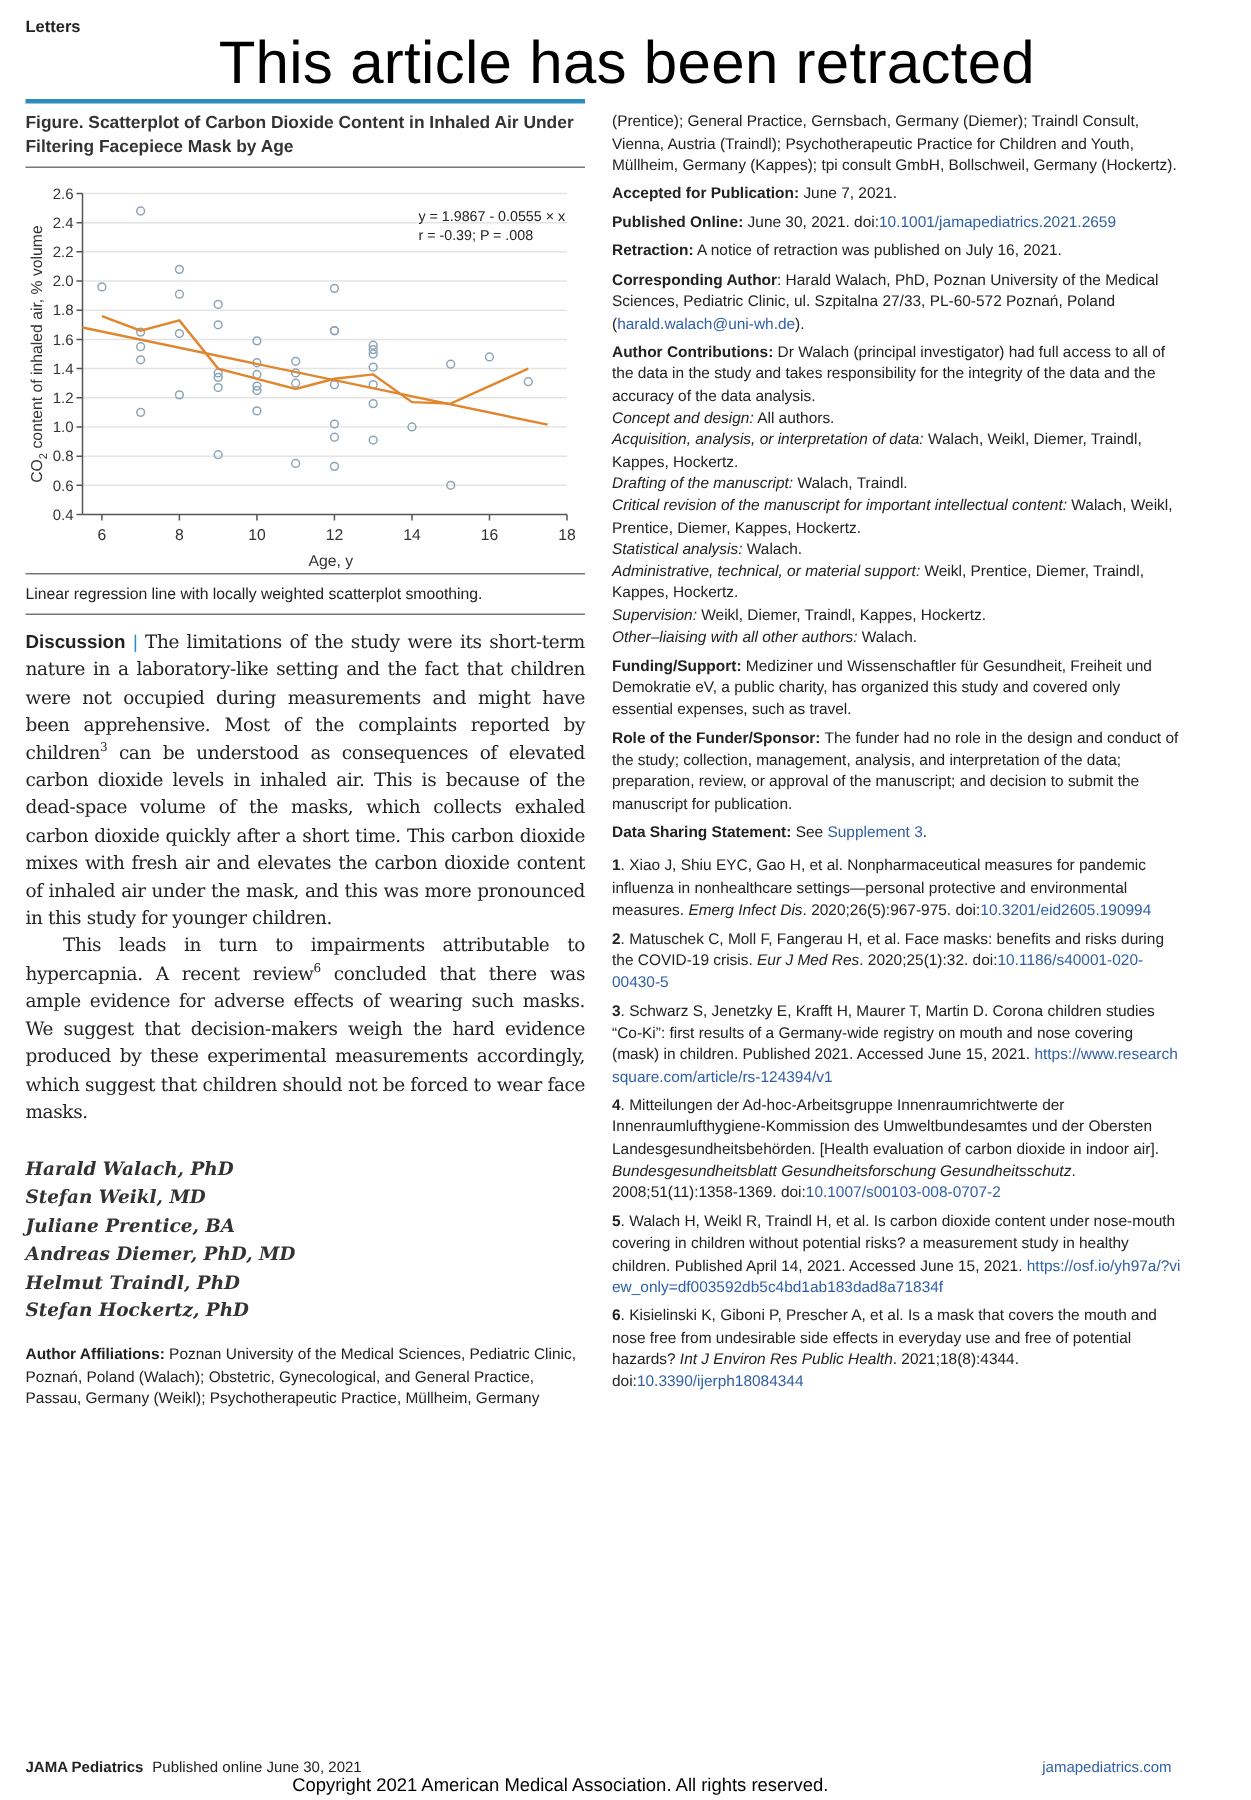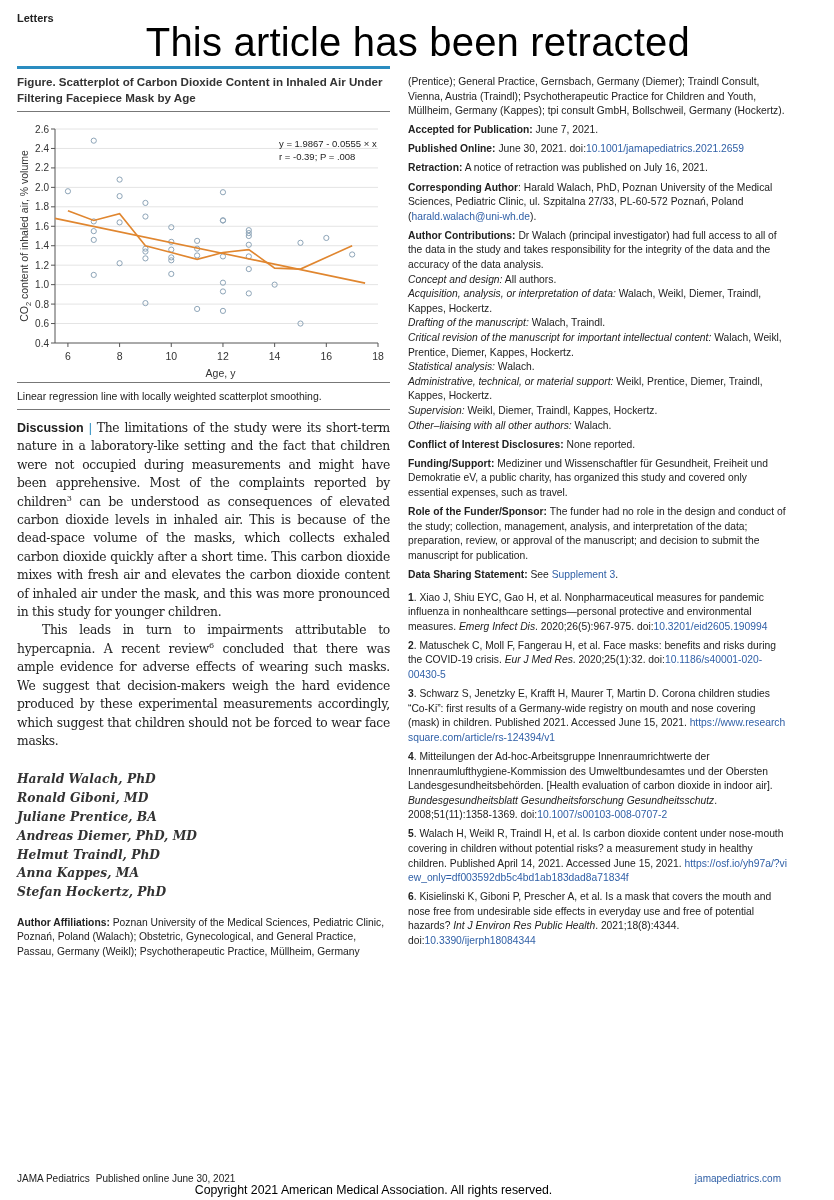--- a/index.html
+++ b/index.html
@@ -31,21 +31,21 @@
   .affil { margin-top: 14px; font-size: 10.3px; line-height: 14.5px; color: #222; }
 
   .right-col { position: absolute; left: 408px; top: 65px; width: 380px; font-size: 10.3px; line-height: 14.6px; color: #222; margin-top: 10px; }
   .right-col .blk { margin-bottom: 4.5px; }
   .right-col b { font-weight: bold; }
   .link { color: #2f5fa6; text-align: right; }
   .ref { margin-bottom: 4.5px; }
   .ref .num { font-weight: bold; }
 
   .footer-journal { position: absolute; left: 17px; top: 1173px; font-size: 10px; color: #222; }
-  .footer-journal b { font-weight: normal; margin-right: 6px; }
+  .footer-journal b { font-weight: bold; margin-right: 6px; }
   .footer-site { position: absolute; right: 53px; top: 1173px; font-size: 10px; color: #2f5fa6; }
   .copyright { position: absolute; left: 0; width: 747px; text-align: center; top: 1183px; font-size: 12.3px; color: #000; font-family: "Liberation Sans", sans-serif; }
 </style>
 </head>
 <body>
 
 <div class="section-label">Letters</div>
 <div class="retract-banner"><span>This article has been retracted</span></div>
 
 <div class="left-col">
@@ -164,25 +164,24 @@
   <div class="caption">Linear regression line with locally weighted scatterplot smoothing.</div>
   <div class="figure-rule"></div>
 
   <div class="discussion">
     <p><span class="lead">Discussion</span> <span class="pipe">|</span><span> The limitations of the study were its short-term nature in a laboratory-like setting and the fact that children were not occupied during measurements and might have been apprehensive. Most of the complaints reported by children</span><sup>3</sup><span> can be understood as consequences of elevated carbon dioxide levels in inhaled air. This is because of the dead-space volume of the masks, which collects exhaled carbon dioxide quickly after a short time. This carbon dioxide mixes with fresh air and elevates the carbon dioxide content of inhaled air under the mask, and this was more pronounced in this study for younger children.</span></p>
     <p><span>This leads in turn to impairments attributable to hypercapnia. A recent review</span><sup>6</sup><span> concluded that there was ample evidence for adverse effects of wearing such masks. We suggest that decision-makers weigh the hard evidence produced by these experimental measurements accordingly, which suggest that children should not be forced to wear face masks.</span></p>
   </div>
 
   <div class="authors">
     <div>Harald Walach, PhD</div>
-    <div>Ronald Giboni, MD</div>
+    <div>Stefan Weikl, MD</div>
     <div>Juliane Prentice, BA</div>
     <div>Andreas Diemer, PhD, MD</div>
     <div>Helmut Traindl, PhD</div>
-    <div>Anna Kappes, MA</div>
     <div>Stefan Hockertz, PhD</div>
   </div>
 
   <div class="affil"><b>Author Affiliations:</b><span> Poznan University of the Medical Sciences, Pediatric Clinic, Poznań, Poland (Walach); Obstetric, Gynecological, and General Practice, Passau, Germany (Weikl); Psychotherapeutic Practice, Müllheim, Germany</span></div>
 </div>
 
 <div class="right-col">
   <div class="blk">(Prentice); General Practice, Gernsbach, Germany (Diemer); Traindl Consult, Vienna, Austria (Traindl); Psychotherapeutic Practice for Children and Youth, Müllheim, Germany (Kappes); tpi consult GmbH, Bollschweil, Germany (Hockertz).</div>
 
   <div class="blk"><b>Accepted for Publication:</b><span> June 7, 2021.</span></div>
@@ -198,21 +197,20 @@
     <div><i>Concept and design:</i><span> All authors.</span></div>
     <div><i>Acquisition, analysis, or interpretation of data:</i><span> Walach, Weikl, Diemer, Traindl, Kappes, Hockertz.</span></div>
     <div><i>Drafting of the manuscript:</i><span> Walach, Traindl.</span></div>
     <div><i>Critical revision of the manuscript for important intellectual content:</i><span> Walach, Weikl, Prentice, Diemer, Kappes, Hockertz.</span></div>
     <div><i>Statistical analysis:</i><span> Walach.</span></div>
     <div><i>Administrative, technical, or material support:</i><span> Weikl, Prentice, Diemer, Traindl, Kappes, Hockertz.</span></div>
     <div><i>Supervision:</i><span> Weikl, Diemer, Traindl, Kappes, Hockertz.</span></div>
     <div><i>Other–liaising with all other authors:</i><span> Walach.</span></div>
   </div>
 
-  <div class="blk"><b>Conflict of Interest Disclosures:</b><span> None reported.</span></div>
 
   <div class="blk"><b>Funding/Support:</b><span> Mediziner und Wissenschaftler für Gesundheit, Freiheit und Demokratie eV, a public charity, has organized this study and covered only essential expenses, such as travel.</span></div>
 
   <div class="blk"><b>Role of the Funder/Sponsor:</b><span> The funder had no role in the design and conduct of the study; collection, management, analysis, and interpretation of the data; preparation, review, or approval of the manuscript; and decision to submit the manuscript for publication.</span></div>
 
   <div class="blk"><b>Data Sharing Statement:</b><span> See </span><span class="link">Supplement 3</span><span>.</span></div>
 
   <div style="margin-top:8px;">
     <div class="ref"><span class="num">1</span><span>.  Xiao J, Shiu EYC, Gao H, et al. Nonpharmaceutical measures for pandemic influenza in nonhealthcare settings—personal protective and environmental measures. </span><i>Emerg Infect Dis</i><span>. 2020;26(5):967-975. doi:</span><span class="link">10.3201/eid2605.190994</span></div>
     <div class="ref"><span class="num">2</span><span>.  Matuschek C, Moll F, Fangerau H, et al. Face masks: benefits and risks during the COVID-19 crisis. </span><i>Eur J Med Res</i><span>. 2020;25(1):32. doi:</span><span class="link">10.1186/s40001-020-00430-5</span></div>

